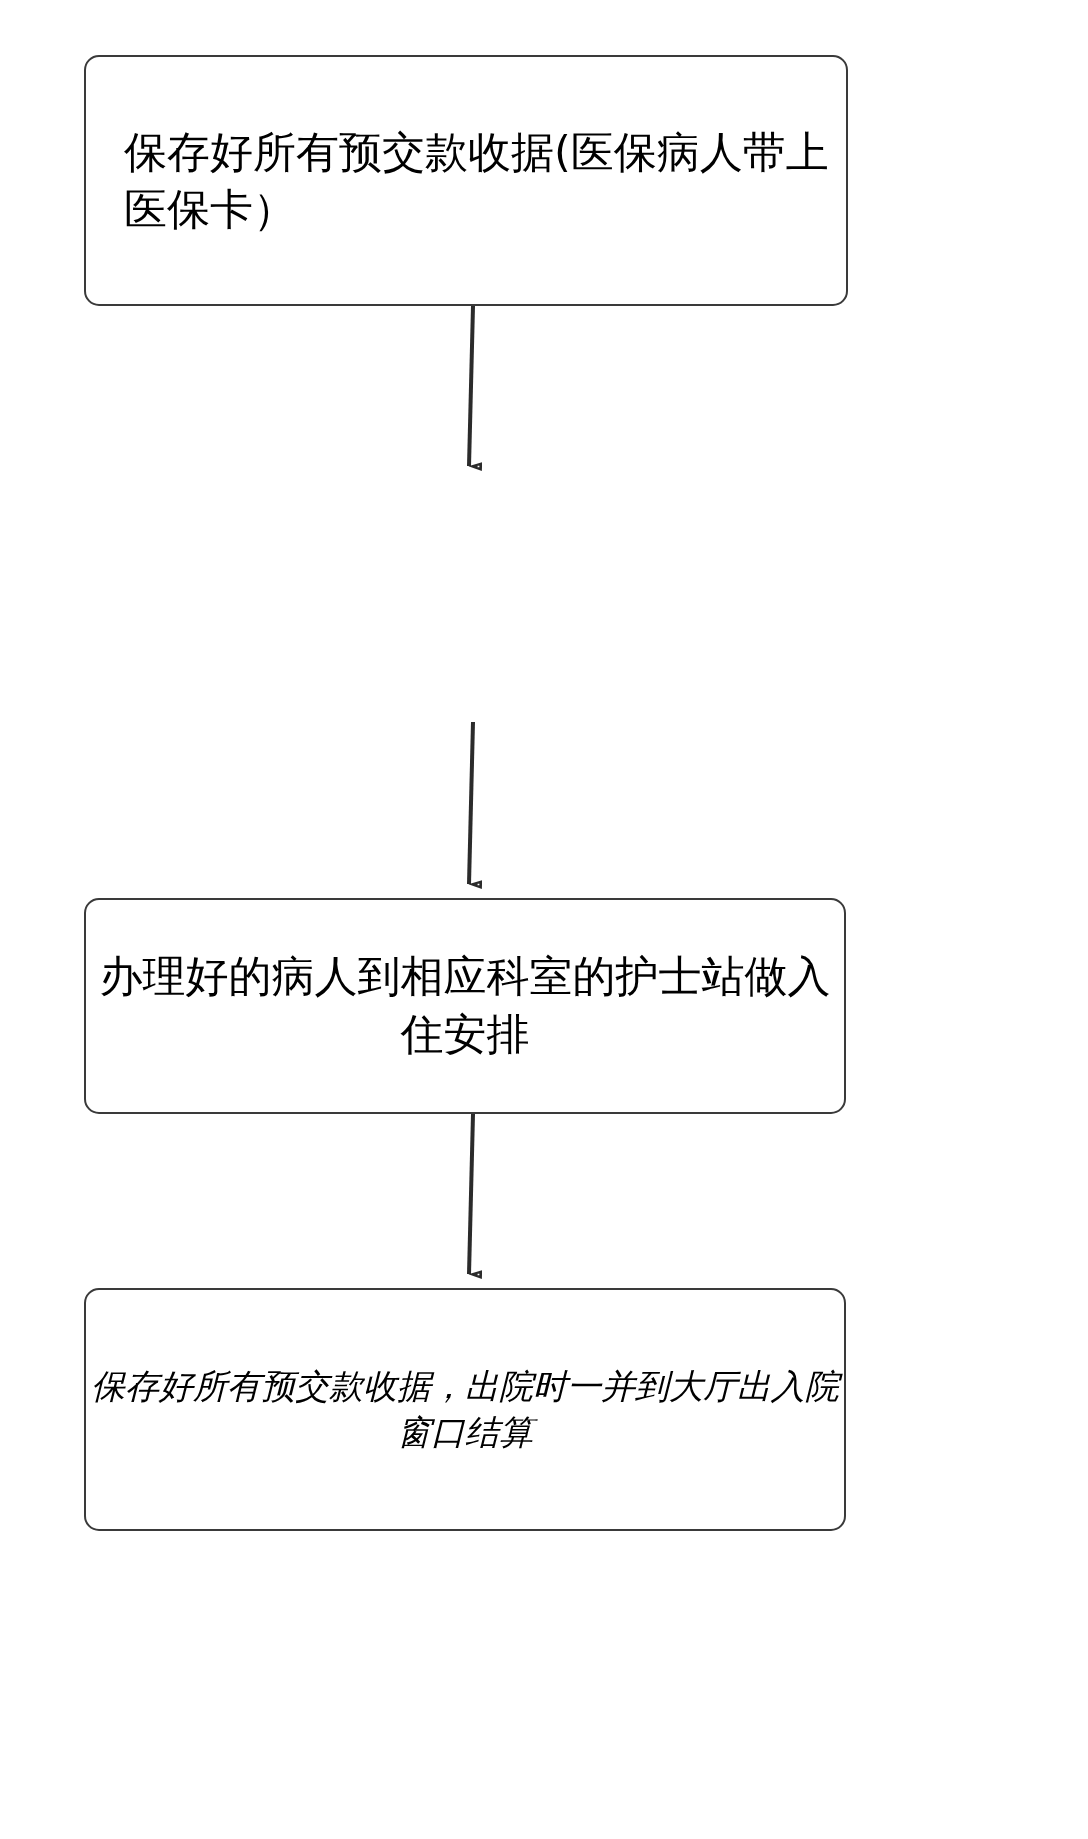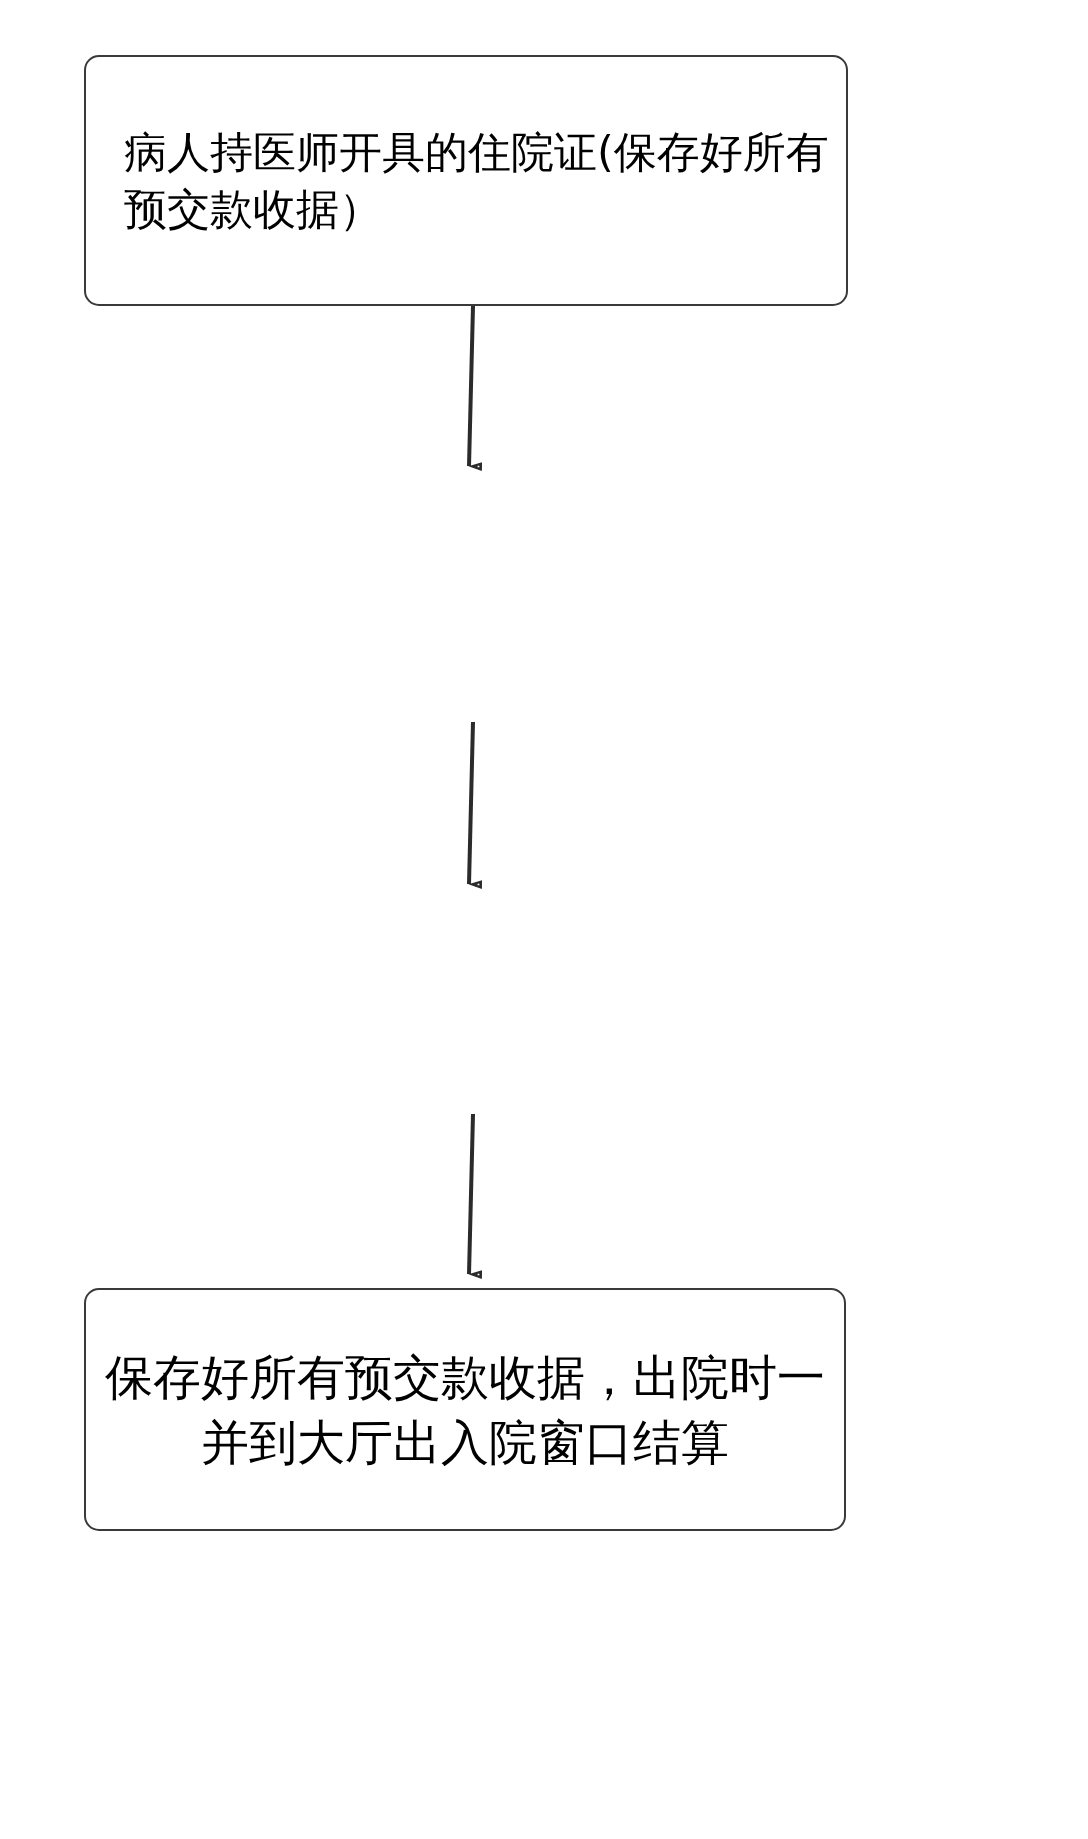--- a/index.html
+++ b/index.html
@@ -46,21 +46,21 @@
     background: linear-gradient(to bottom, rgba(245,245,245,0) 0%, rgba(245,245,245,0) 100%);
   }
   .node-1 { left: 84px;  top: 55px;   width: 764px; height: 251px; }
   .node-2 { left: 84px;  top: 480px;  width: 762px; height: 242px; }
   .node-3 { left: 84px;  top: 898px;  width: 762px; height: 216px; }
   .node-4 { left: 84px;  top: 1288px; width: 762px; height: 243px; }
 
   .node-1 .node-text { font-size: 43px; line-height: 1.32; text-align: left; padding-left: 38px; padding-right: 6px; }
   .node-2 .node-text { font-size: 43px; line-height: 1.34; }
   .node-3 .node-text { font-size: 43px; line-height: 1.34; }
-  .node-4 .node-text { font-size: 48px; line-height: 1.34; }
+  .node-4 .node-text { font-size: 34px; line-height: 1.34; font-style: italic; }
 
   .connector {
     position: absolute;
     left: 0;
     top: 0;
     width: 1088px;
     height: 1839px;
     pointer-events: none;
   }
 </style>
@@ -84,22 +84,25 @@
     <g>
       <line x1="473" y1="722" x2="469" y2="884" stroke="#2b2b2b" stroke-width="4" marker-end="url(#arrowhead)"></line>
     </g>
 
     <g>
       <line x1="473" y1="1114" x2="469" y2="1274" stroke="#2b2b2b" stroke-width="4" marker-end="url(#arrowhead)"></line>
     </g>
   </svg>
 
   <div class="flow-node node-1">
-    <span class="node-text">病人持医师开具的住院证(保存好所有预交款收据）</span>
+    <span class="node-text">保存好所有预交款收据(医保病人带上医保卡）</span>
   </div>
 
 
+  <div class="flow-node node-3">
+    <span class="node-text">办理好的病人到相应科室的护士站做入住安排</span>
+  </div>
 
   <div class="flow-node node-4">
     <span class="node-text">保存好所有预交款收据，出院时一并到大厅出入院窗口结算</span>
   </div>
 
 </div>
 
 </body></html>

